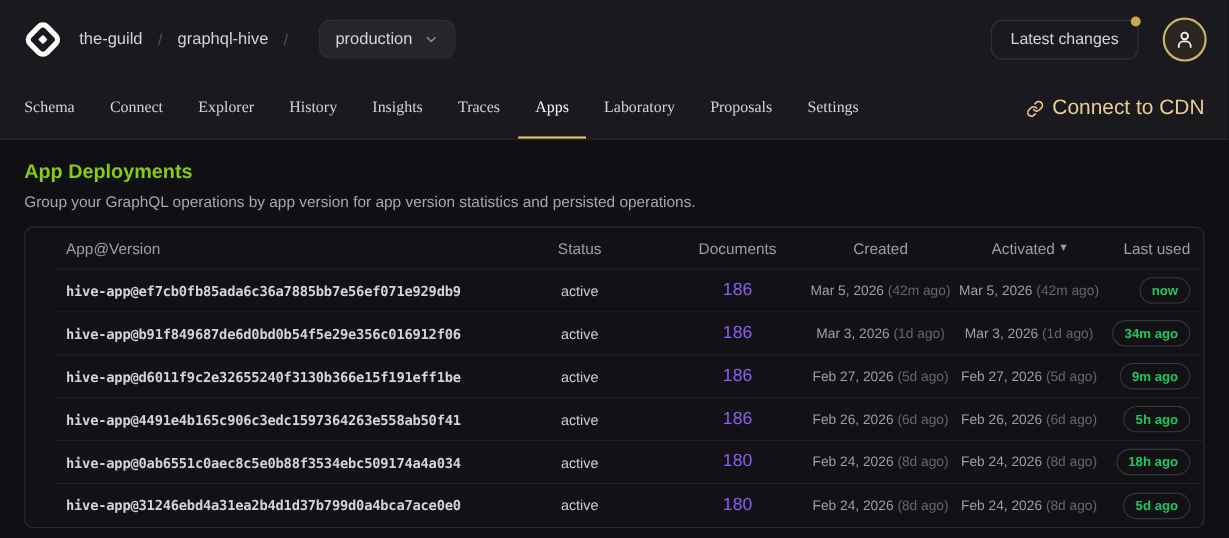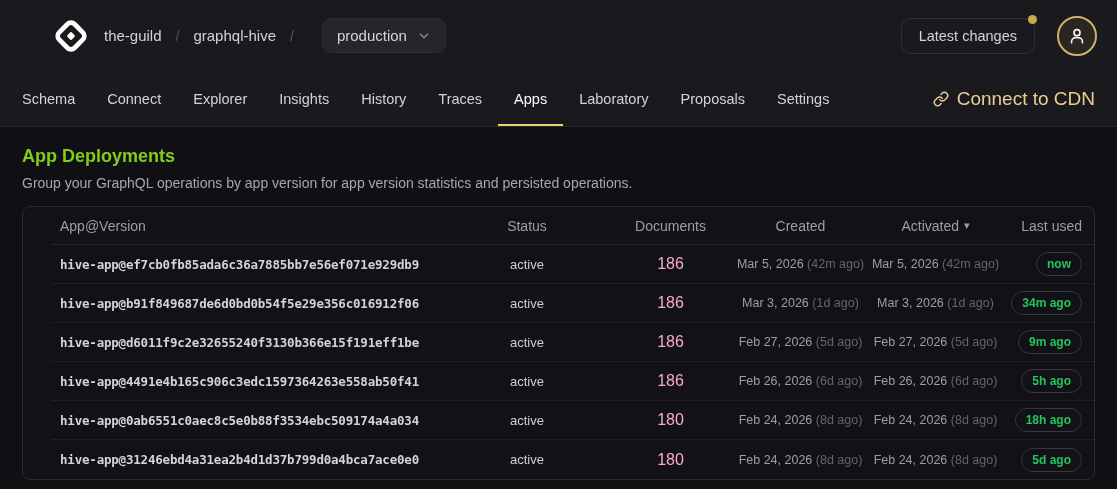--- a/index.html
+++ b/index.html
@@ -6,21 +6,21 @@
   html,body { width:1117px; height:489px; }
   body {
     background:#101014;
     font-family:"Liberation Sans", sans-serif;
     color:#d4d4d8;
     overflow:hidden;
     -webkit-font-smoothing:antialiased;
   }
   
   .topbar { background:#1a1a1e; border-bottom:1px solid #2a2a30; }
-  .topbar-row1 { height:71px; display:flex; align-items:center; padding:0 20px;margin-left:32px; }
+  .topbar-row1 { height:71px; display:flex; align-items:center; padding:0 20px; }
   .logo { width:38px; height:38px; display:flex; align-items:center; justify-content:center; margin-right:14px; cursor:pointer; }
   .crumb { font-size:15px; color:#d4d4d8; cursor:pointer; }
   .crumb-sep { color:#55555e; margin:0 14px; font-size:14px; }
   .target-select {
     display:flex; align-items:center; gap:10px;
     background:#25252b; border:1px solid #2e2e35; border-radius:10px;
     padding:8px 14px; margin-left:14px; font-size:15px; color:#d4d4d8; cursor:pointer;
   }
   .spacer { flex:1; }
   .latest-btn {
@@ -37,21 +37,21 @@
   .avatar {
     width:40px; height:40px; border-radius:50%;
     border:2px solid #cdb269; background:#2a2620;
     margin-left:22px; display:flex; align-items:center; justify-content:center;
     cursor:pointer;
   }
   
   .nav { height:55px; display:flex; align-items:stretch; padding:0 6px; }
   .tab {
     display:flex; align-items:center; padding:0 16px;
-    font-size:14.5px; color:#d2d2d8; cursor:pointer; position:relative;
+    font-size:14.5px; color:#d2d2d8; cursor:pointer; position:relative;font-family:Liberation Serif, serif;
   }
   .tab.active { color:#fafafa; box-shadow:inset 0 -2px 0 #f2cd71; }
   .cdn-link {
     margin-left:auto; display:flex; align-items:center; gap:8px;
     padding:0 16px; font-size:19px; font-weight:500; color:#e9cd93; cursor:pointer;
   }
   
   .main { padding:19px 22px 0; }
   .page-title { font-size:18px; font-weight:700; color:#84cc16; margin-bottom:8px; }
   .page-desc { font-size:14px; color:#a6a6ae; margin-bottom:15px; }
@@ -72,21 +72,21 @@
   .cell-app { padding-left:9px; white-space:nowrap; overflow:hidden; }
   .cell-center { text-align:center; white-space:nowrap; }
   .cell-right { text-align:right; padding-right:12px; white-space:nowrap; }
   .head-activated { display:flex; align-items:center; justify-content:center; gap:5px; }
   .sort-arrow { font-size:11px; color:#9d9da5; line-height:1; }
   .app-name {
     font-family:"DejaVu Sans Mono","Liberation Mono",monospace;
     font-weight:700; font-size:12.5px; color:#d4d4d8; letter-spacing:-0.2px;
   }
   .status { font-size:13px; font-weight:500; color:#cfcfd4; }
-  .docs { font-size:16px; color:#f9a8d4; }
+  .docs { font-size:16px; color:#8b5cf6; }
   .date { font-size:12.5px; color:#9d9da5; }
   .date .rel { color:#64646d; }
   .badge {
     display:inline-block; border:1px solid #36363d; border-radius:999px;
     padding:4px 10px; font-size:12px; font-weight:700; color:#22c55e;
     background:transparent;
   }
   svg { display:block; }
 </style>
 </head>
@@ -124,22 +124,22 @@
             <path d="M5.5 20v-1a5 5 0 0 1 5-5h3a5 5 0 0 1 5 5v1"></path>
         </svg>
       </span>
     </div>
   </div>
   <div class="nav">
 
     <div class="tab">Schema</div>
       <div class="tab">Connect</div>
       <div class="tab">Explorer</div>
+      <div class="tab">History</div>
       <div class="tab">Insights</div>
-      <div class="tab">History</div>
       <div class="tab">Traces</div>
       <div class="tab active">Apps</div>
       <div class="tab">Laboratory</div>
       <div class="tab">Proposals</div>
       <div class="tab">Settings</div>
       <div class="cdn-link">
       <span>
         <svg width="16" height="16" viewBox="0 0 24 24" fill="none" stroke="#e9cd93" stroke-width="2.2" stroke-linecap="round" stroke-linejoin="round">
           <path d="M10 13a5 5 0 0 0 7.54.54l3-3a5 5 0 0 0-7.07-7.07l-1.72 1.71"></path>
           <path d="M14 11a5 5 0 0 0-7.54-.54l-3 3a5 5 0 0 0 7.07 7.07l1.71-1.71"></path>

